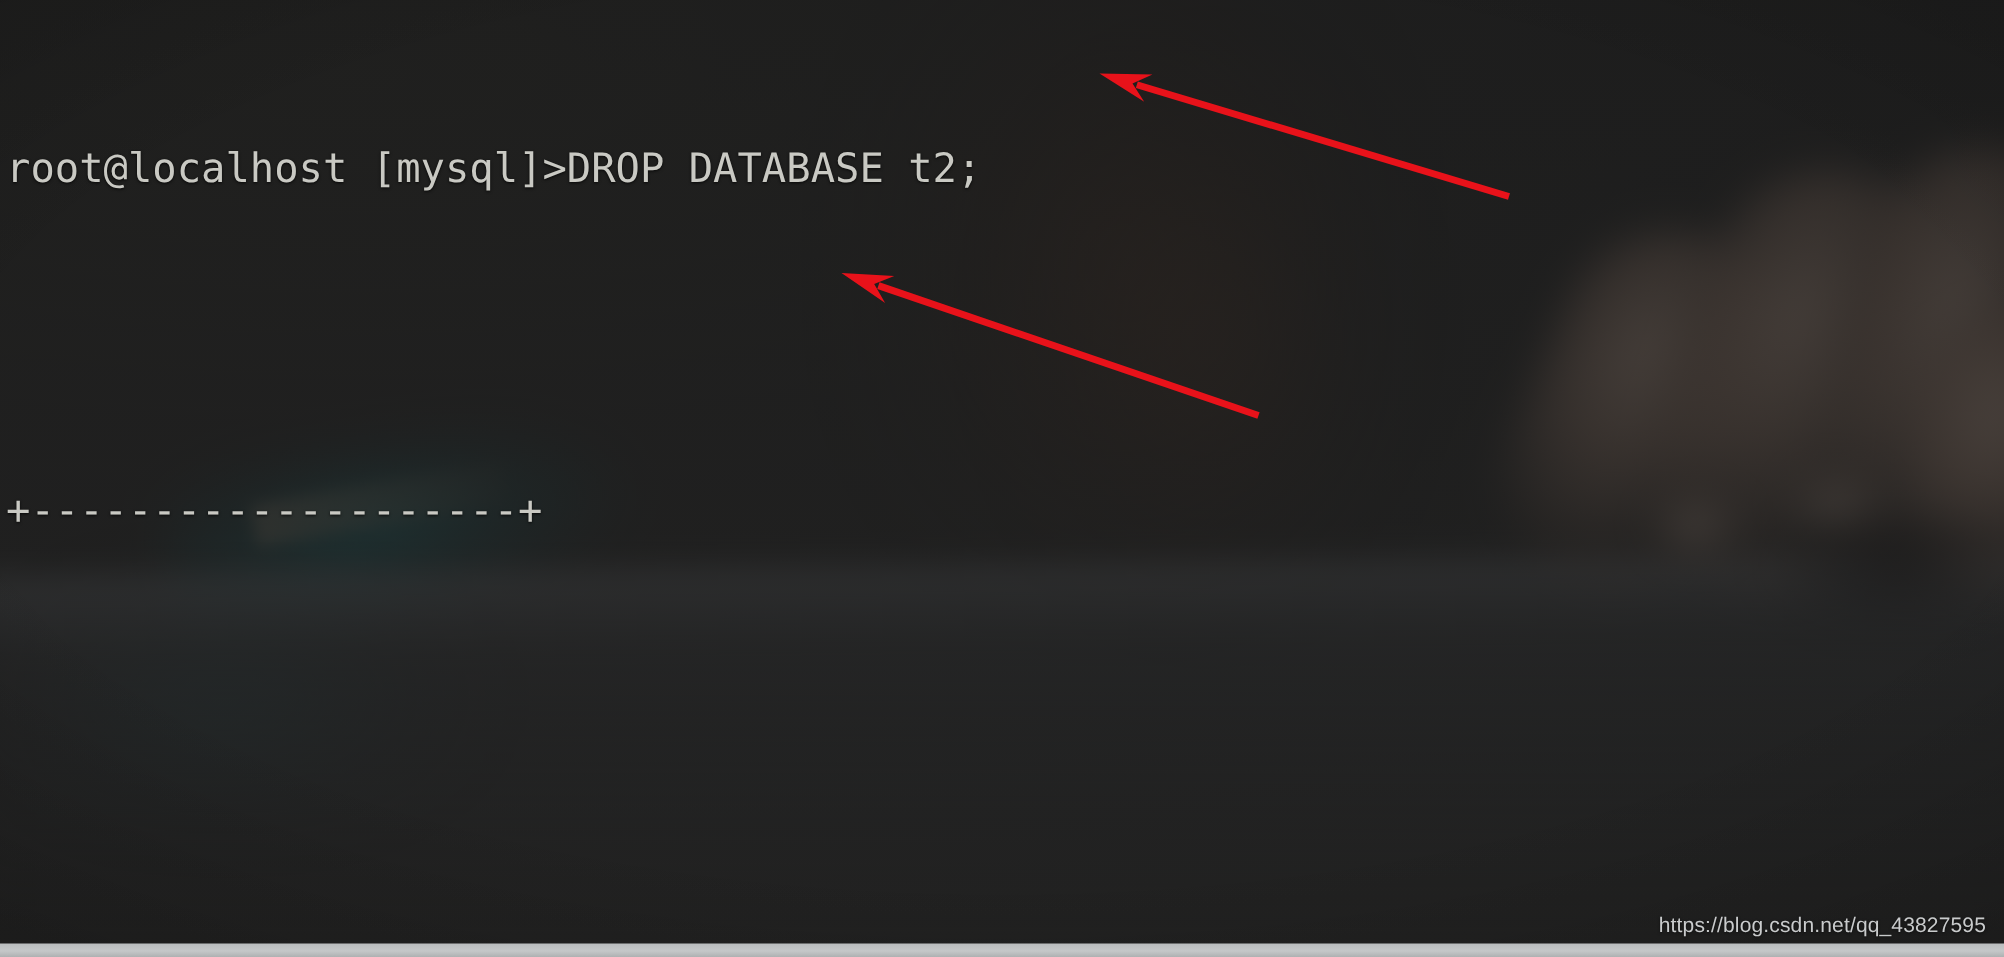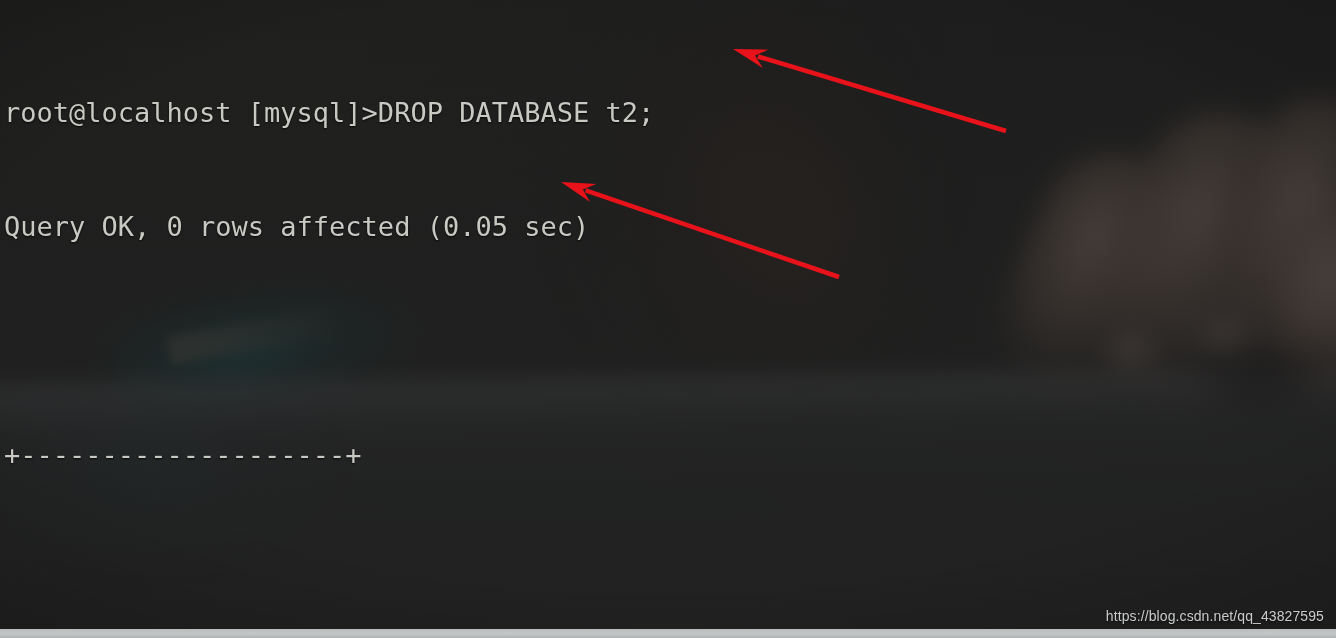--- a/index.html
+++ b/index.html
@@ -205,21 +205,20 @@
     <div class="finger finger-d"></div>
     <div class="knuckle knuckle-a"></div>
     <div class="knuckle knuckle-b"></div>
     <div class="hand-shadow"></div>
     <div class="bg-darken"></div>
     <div class="bg-vignette"></div>
   </div>
 
   <div class="term">
     <div class="line">root@localhost [mysql]&gt;DROP DATABASE t2;</div>
-    <div class="line">Query OK, 0 rows affected (0.05 sec)</div>
     <div class="line blank"></div>
     <div class="line">+--------------------+</div>
     
     
     
     
     
     
     
     

